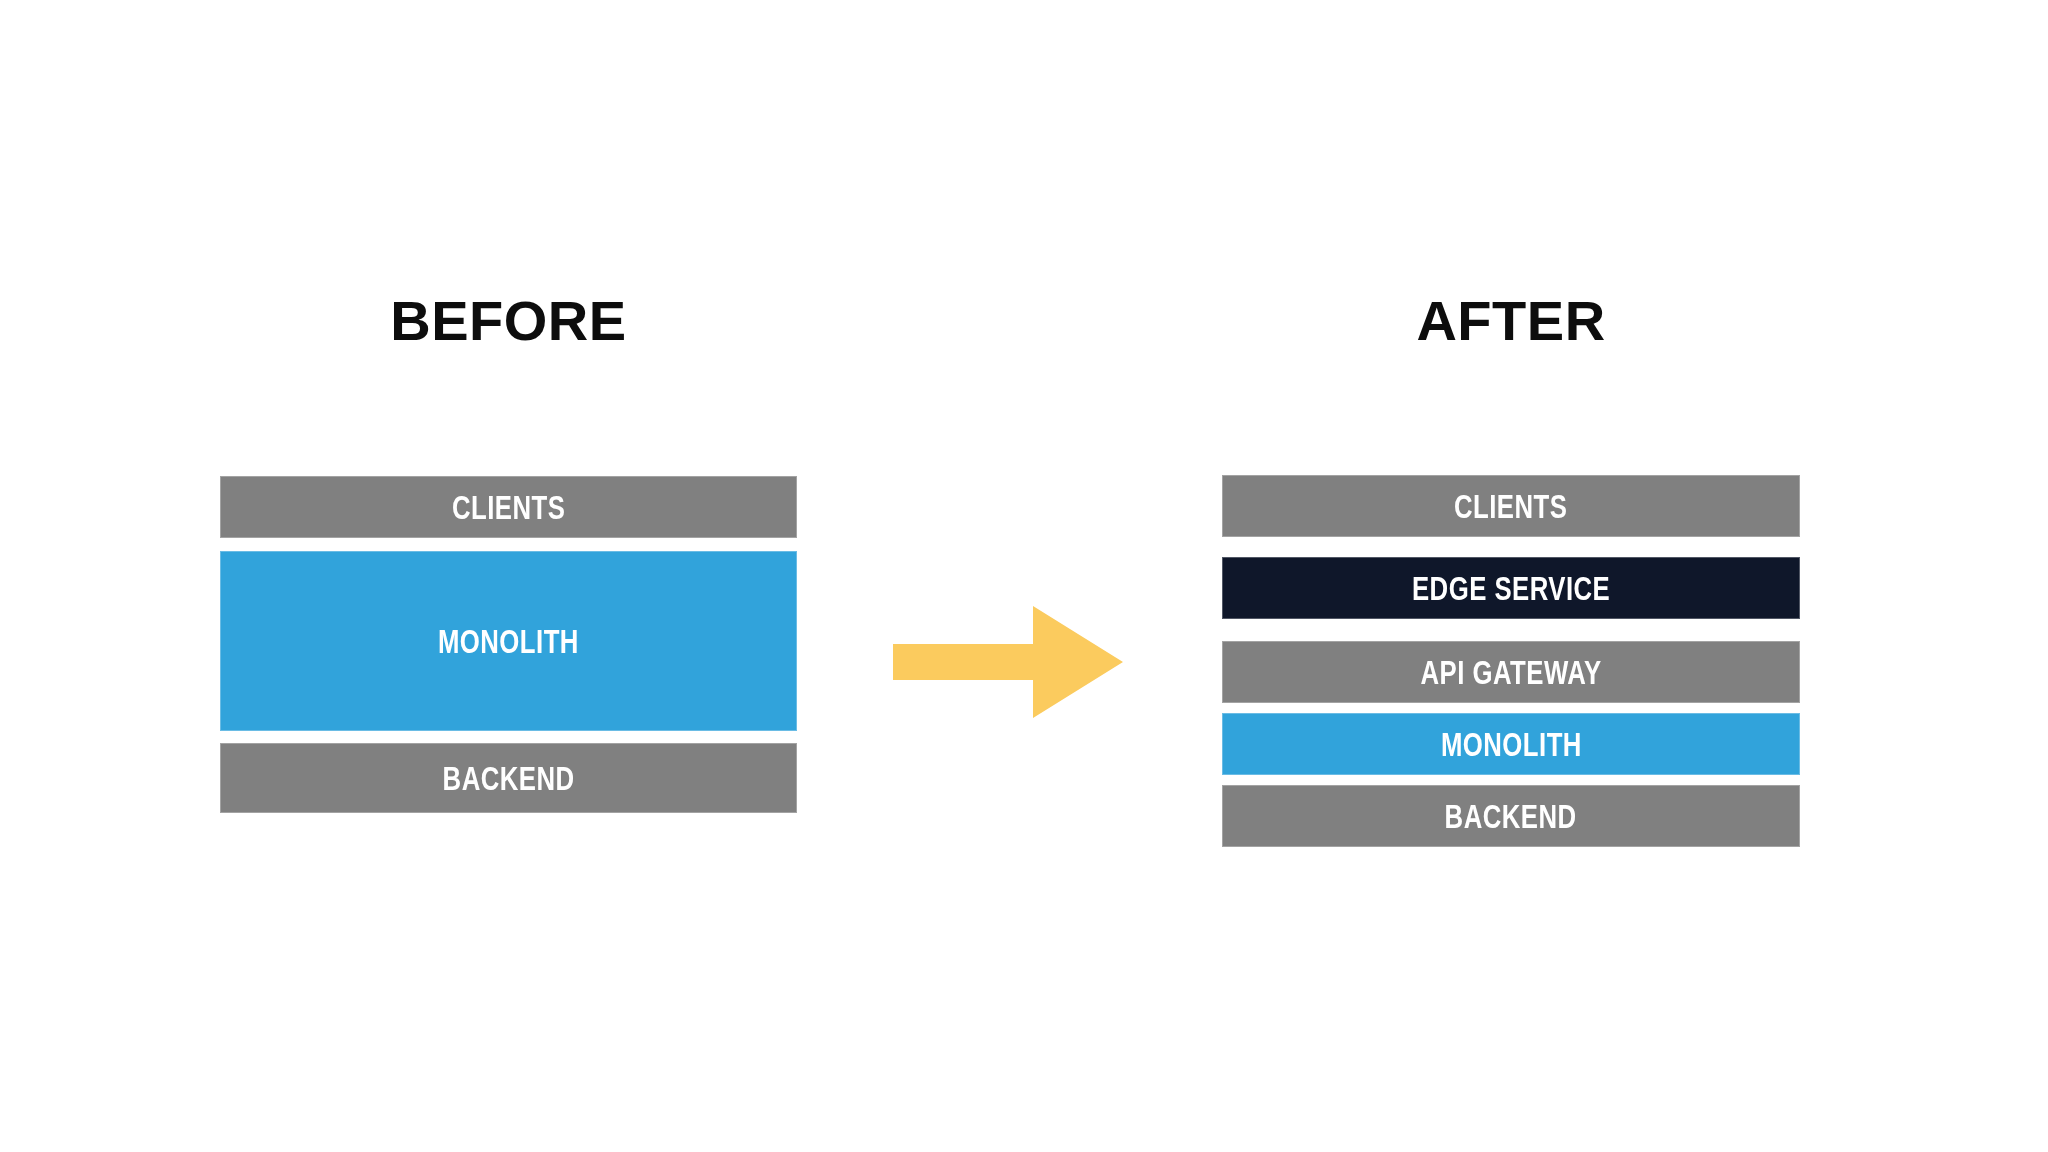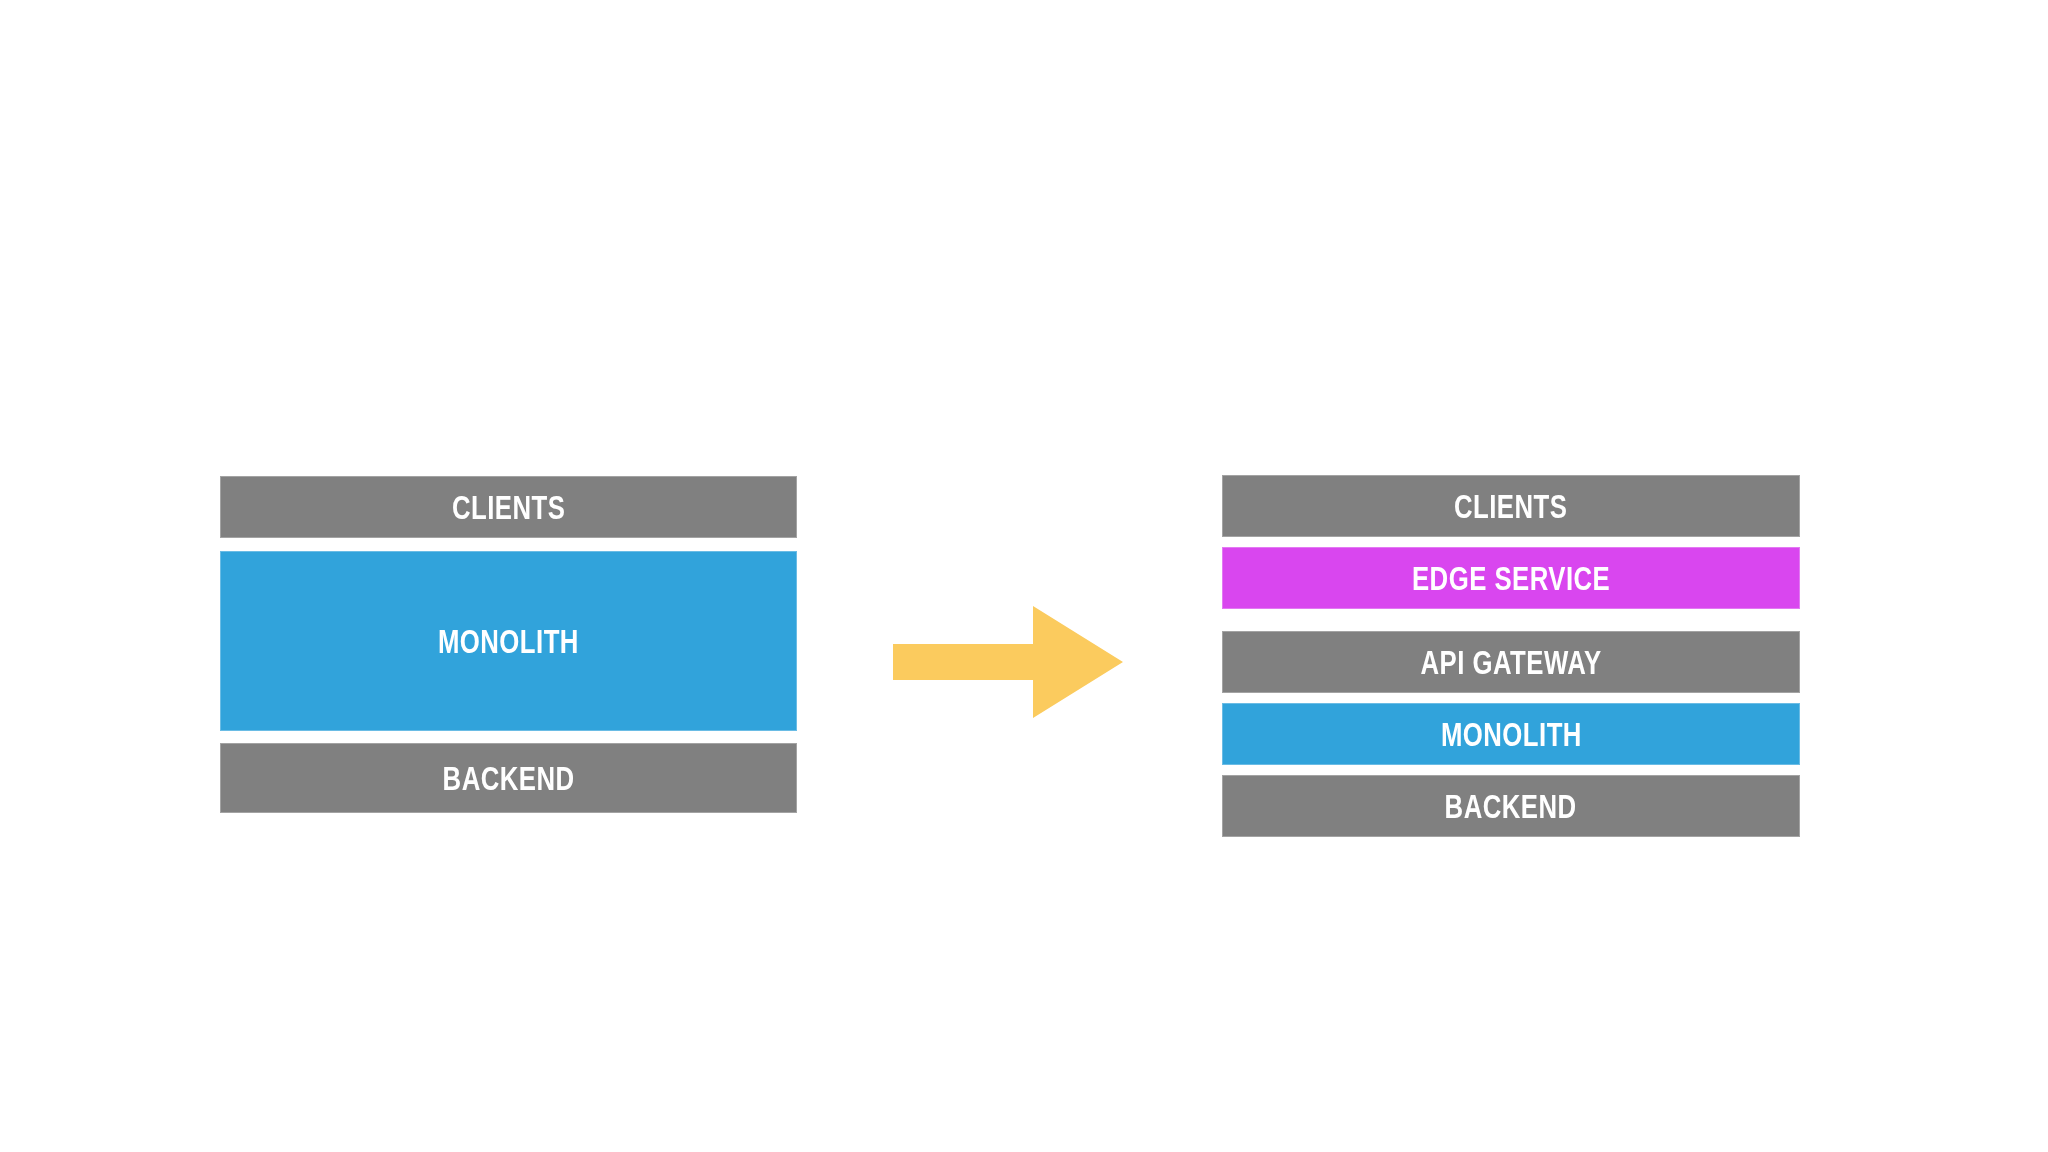--- a/index.html
+++ b/index.html
@@ -91,45 +91,47 @@
     top: 606px;
     width: 230px;
     height: 112px;
   }
 </style>
 </head>
 <body style="background: rgb(255, 255, 255);">
 
 <div id="canvas">
 
+  <div class="col-heading" id="heading-before">BEFORE</div>
 
   <div class="stack" id="stack-before">
       <div class="layer-bar" style="height: 62px; background: rgb(128, 128, 128);">
         <span class="layer-label">CLIENTS</span>
       </div>
       <div class="layer-bar" style="height: 180px; background: rgb(49, 163, 219); margin-top: 13px;">
         <span class="layer-label">MONOLITH</span>
       </div>
       <div class="layer-bar" style="height: 70px; background: rgb(128, 128, 128); margin-top: 12px;">
         <span class="layer-label">BACKEND</span>
       </div>
     </div>
 
   <div id="transition-arrow">
     <svg width="230" height="112" viewBox="0 0 230 112" xmlns="http://www.w3.org/2000/svg">
       <polygon id="arrow-shape" points="0,38 140,38 140,0 230,56 140,112 140,74 0,74" fill="#fbcb5e"></polygon>
     </svg>
   </div>
 
+  <div class="col-heading" id="heading-after">AFTER</div>
 
   <div class="stack" id="stack-after">
       <div class="layer-bar" style="height: 62px; background: rgb(128, 128, 128);">
         <span class="layer-label">CLIENTS</span>
       </div>
-      <div class="layer-bar" style="height: 62px; background: #d946ef; margin-top: 10px;">
+      <div class="layer-bar" style="height: 62px; background: #0f172a; margin-top: 20px;">
         <span class="layer-label">EDGE SERVICE</span>
       </div>
       <div class="layer-bar" style="height: 62px; background: rgb(128, 128, 128); margin-top: 22px;">
         <span class="layer-label">API GATEWAY</span>
       </div>
       <div class="layer-bar" style="height: 62px; background: rgb(49, 163, 219); margin-top: 10px;">
         <span class="layer-label">MONOLITH</span>
       </div>
       <div class="layer-bar" style="height: 62px; background: rgb(128, 128, 128); margin-top: 10px;">
         <span class="layer-label">BACKEND</span>

